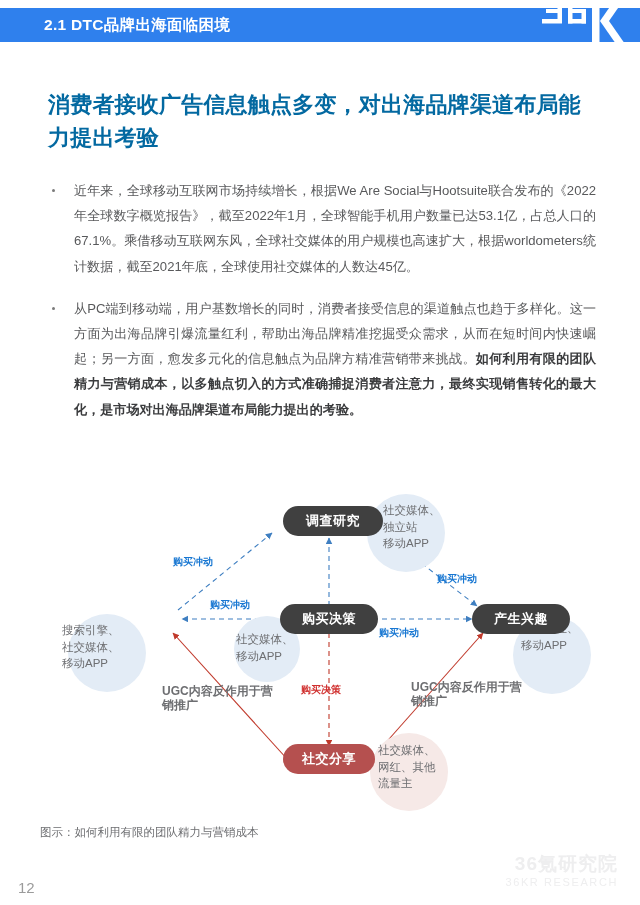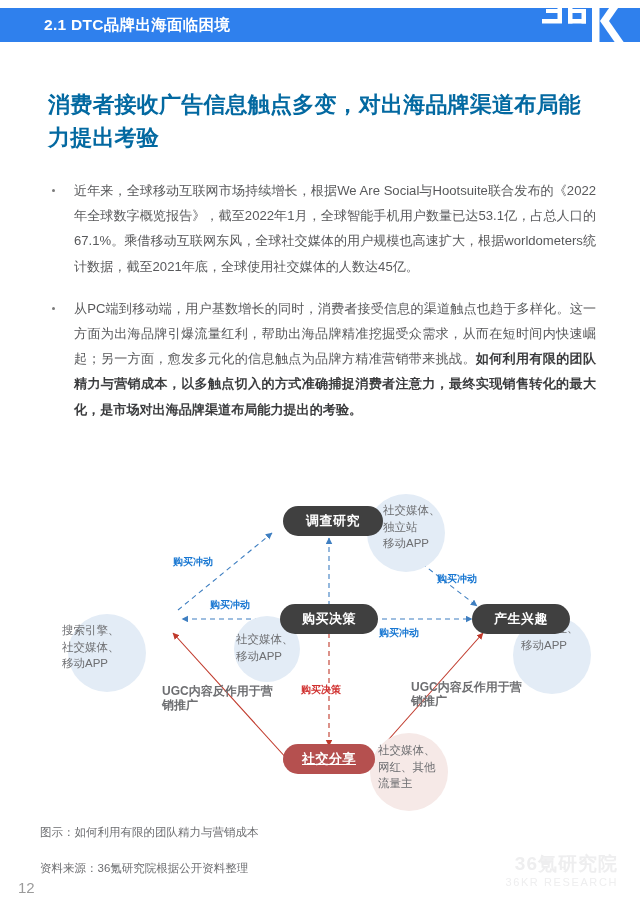--- a/index.html
+++ b/index.html
@@ -271,21 +271,21 @@
 
 
   <div class="node node-blue" style="left:240px; top:116px; width:98px;  height:30px;">
     <span>购买决策</span>
   </div>
 
   <div class="node node-blue" style="left:432px; top:116px; width:98px;  height:30px;">
     <span>产生兴趣</span>
   </div>
 
-  <div class="node node-red" style="left:243px; top:256px; width:92px;  height:30px;text-decoration:underline;">
+  <div class="node node-red" style="left:243px; top:256px; width:92px;  height:30px;">
     <span>社交分享</span>
   </div>
 
   <div class="blob-label" style="left:343px; top:14px;">社交媒体、
 独立站
 移动APP</div>
   <div class="blob-label" style="left:22px;  top:134px;">搜索引擎、
 社交媒体、
 移动APP</div>
   <div class="blob-label" style="left:196px; top:143px;">社交媒体、
@@ -303,21 +303,20 @@
   <div class="edge-label red" style="left:261px; top:195px;">购买决策</div>
 
   <div class="edge-note" style="left:98px;  top:196px;">UGC内容反作用于营
 销推广</div>
   <div class="edge-note" style="left:347px; top:192px;">UGC内容反作用于营
 销推广</div>
 </div>
 
 <div class="caption">
   <div>图示：如何利用有限的团队精力与营销成本</div>
-  <div>资料来源：36氪研究院根据公开资料整理</div>
 </div>
 
 <div class="page-num">12</div>
 
 <div class="watermark">
   <div class="wm-main">36氪研究院</div>
   <div class="wm-sub">36KR RESEARCH</div>
 </div>
 
 </body></html>

